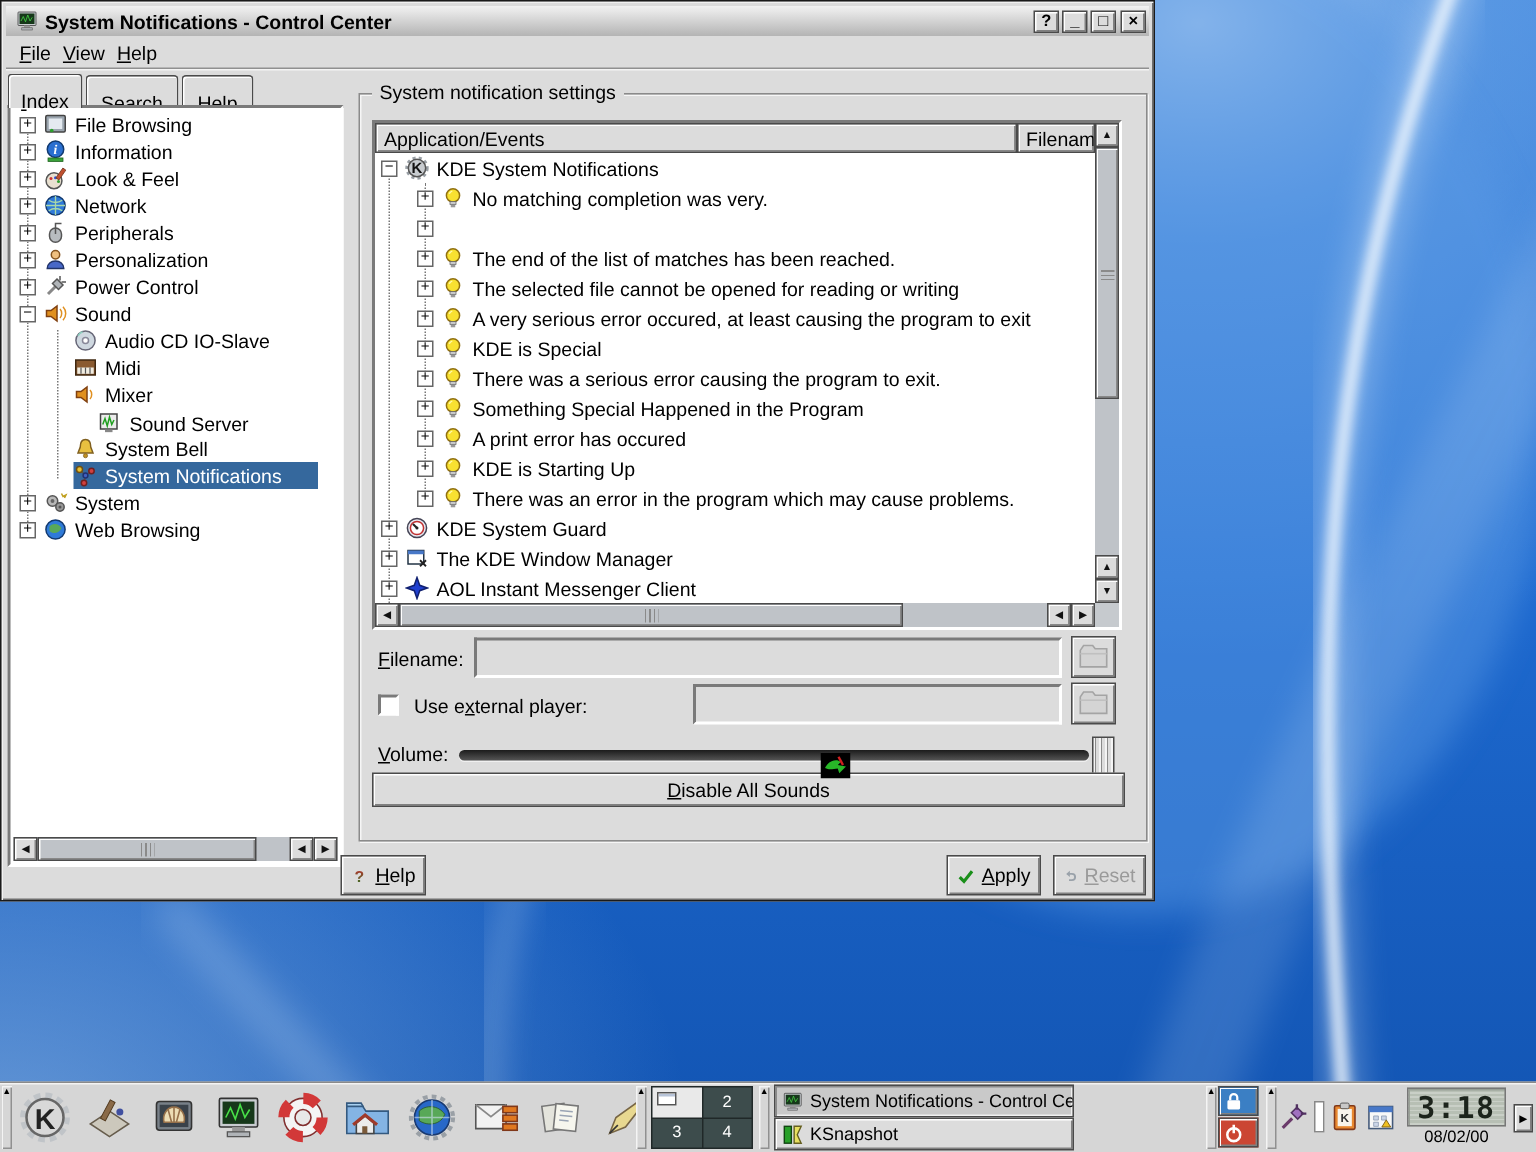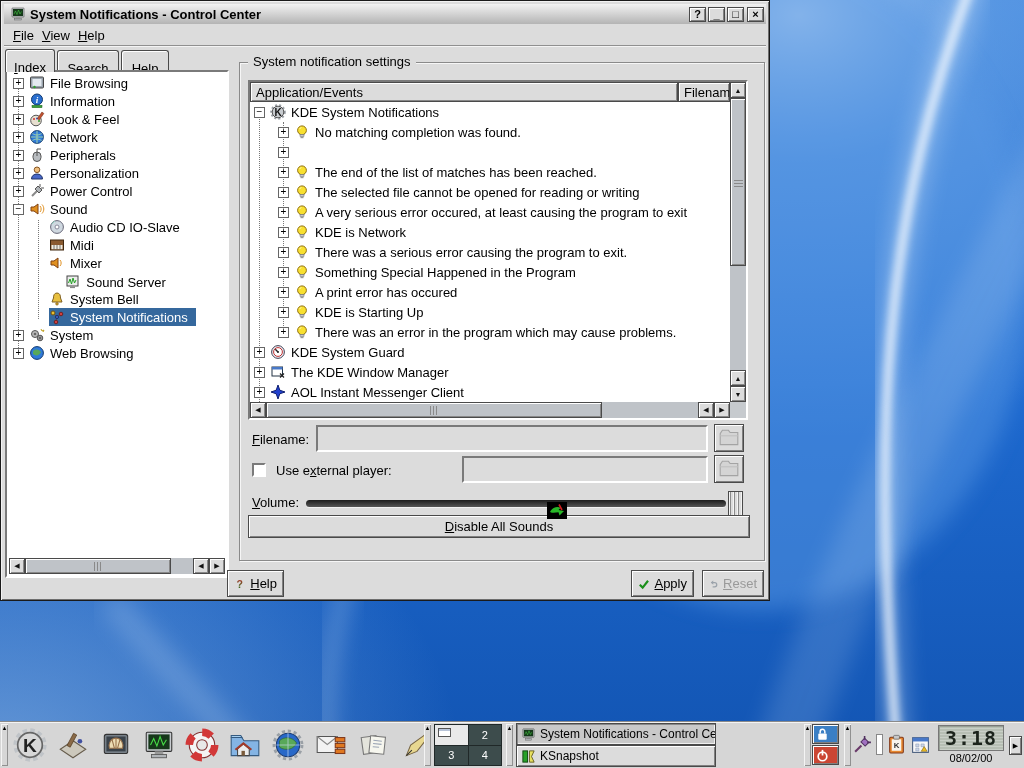--- a/index.html
+++ b/index.html
@@ -39,21 +39,21 @@
     border-color:#7a7a7a #ffffff #ffffff #7a7a7a;overflow:hidden;}
   .treewrap{position:absolute;left:2px;top:2px;right:2px;bottom:18px;overflow:hidden;background:#fff;}
   .trow{display:flex;align-items:center;font-size:13px;white-space:nowrap;position:relative;}
   .tind{display:inline-block;height:1px;}
   .expander{width:11px;height:11px;min-width:11px;background:#fff;border:1px solid #666;
     font-size:10px;line-height:8px;text-align:center;color:#000;margin-right:5px;z-index:2;}
   .expander.none{visibility:hidden;}
   .ticon{width:16px;height:16px;min-width:16px;margin-right:5px;display:inline-block;}
   .ticon svg{width:100%;height:100%;display:block;}
   .hl{display:flex;align-items:center;height:100%;padding:0 3px 0 0;}
-  .trow.sel .hl{background:#35689d;color:#fff;padding-right:8px;}
+  .trow.sel .hl{background:#35689d;color:#fff;padding-right:24px;}
   .vguide{position:absolute;border-left:1px dotted #777;width:0;}
 
   
   .sbar{position:absolute;background:#bfc3c8;}
   .sb-btn{position:absolute;width:16px;height:16px;background:#dcdcdc;border:1px solid #4a4a4a;
     box-shadow:inset 1px 1px 0 #fff, inset -1px -1px 0 #888;color:#111;font-size:7px;
     display:flex;align-items:center;justify-content:center;}
   .sb-thumb{position:absolute;background:#dcdcdc;border:1px solid #4a4a4a;
     box-shadow:inset 1px 1px 0 #fff, inset -1px -1px 0 #888;}
   .grips-h{background:repeating-linear-gradient(90deg,#8a8a8a 0 1px,transparent 1px 3px) center/9px 9px no-repeat;}
@@ -473,21 +473,21 @@
               <span class="expander">+</span>
               <span class="hl">
                 <span class="ticon">
                   <svg viewBox="0 0 16 16">
                     <circle cx="8" cy="6.3" r="4.4" fill="#f8e030" stroke="#907010"></circle>
                     <path d="M5.5 5.2a3 3 0 0 1 2-1.8" stroke="#fff8b0" fill="none"></path>
                     <rect x="6" y="10.4" width="4" height="2" fill="#c8c8c8" stroke="#666" stroke-width=".5"></rect>
                     <rect x="6.5" y="12.6" width="3" height="1.6" fill="#999"></rect>
                   </svg>
                 </span>
-                <span>No matching completion was found.</span>
+                <span>No matching completion was very.</span>
               </span>
             </div>
             <div class="trow" style="height: 20px;">
               <span class="tind" style="width: 28px;"></span>
               <span class="expander">+</span>
             </div>
             <div class="trow" style="height: 20px;">
               <span class="tind" style="width: 28px;"></span>
               <span class="expander">+</span>
               <span class="hl">
@@ -537,21 +537,21 @@
               <span class="expander">+</span>
               <span class="hl">
                 <span class="ticon">
                   <svg viewBox="0 0 16 16">
                     <circle cx="8" cy="6.3" r="4.4" fill="#f8e030" stroke="#907010"></circle>
                     <path d="M5.5 5.2a3 3 0 0 1 2-1.8" stroke="#fff8b0" fill="none"></path>
                     <rect x="6" y="10.4" width="4" height="2" fill="#c8c8c8" stroke="#666" stroke-width=".5"></rect>
                     <rect x="6.5" y="12.6" width="3" height="1.6" fill="#999"></rect>
                   </svg>
                 </span>
-                <span>KDE is Network</span>
+                <span>KDE is Special</span>
               </span>
             </div>
             <div class="trow" style="height: 20px;">
               <span class="tind" style="width: 28px;"></span>
               <span class="expander">+</span>
               <span class="hl">
                 <span class="ticon">
                   <svg viewBox="0 0 16 16">
                     <circle cx="8" cy="6.3" r="4.4" fill="#f8e030" stroke="#907010"></circle>
                     <path d="M5.5 5.2a3 3 0 0 1 2-1.8" stroke="#fff8b0" fill="none"></path>

